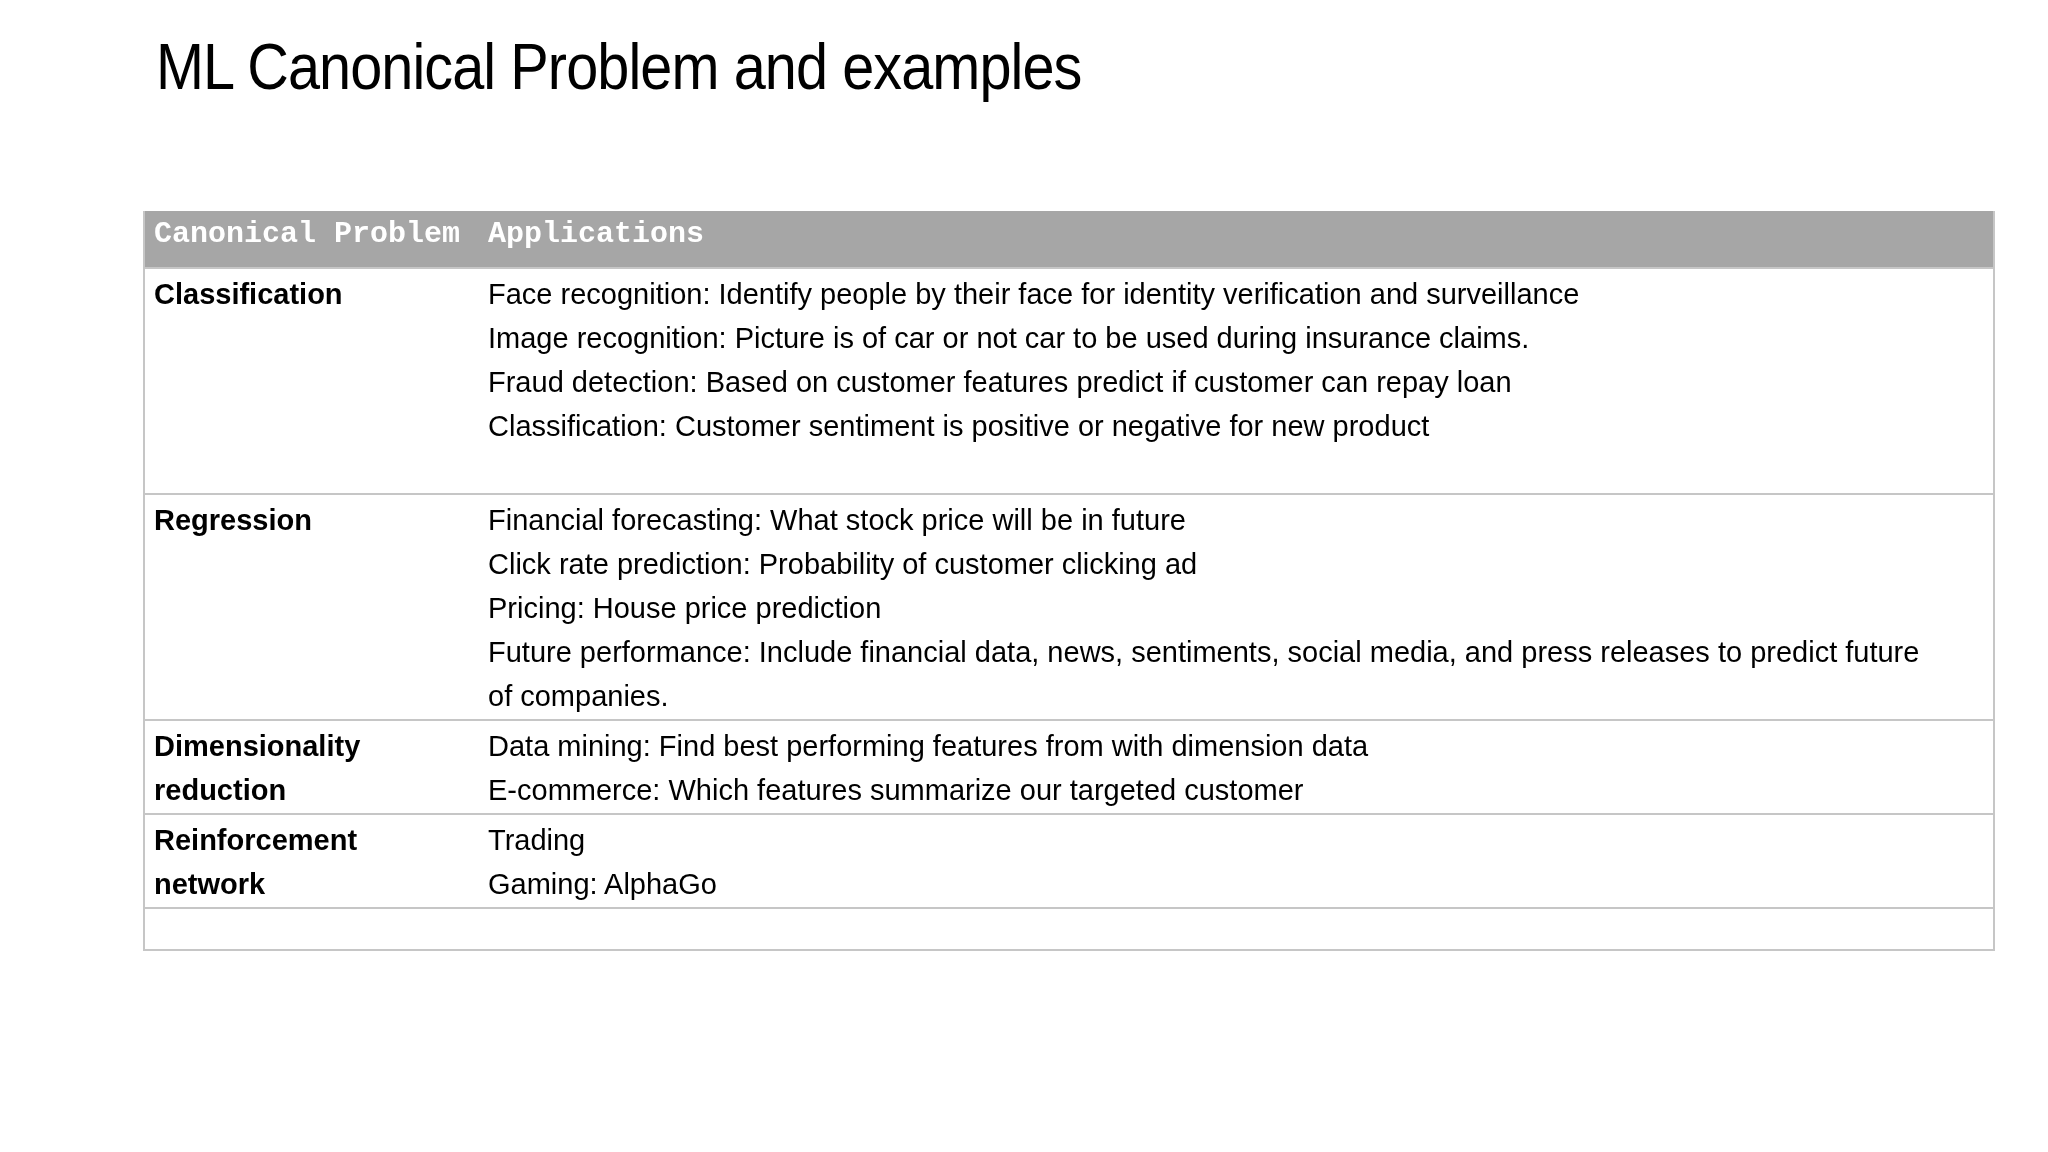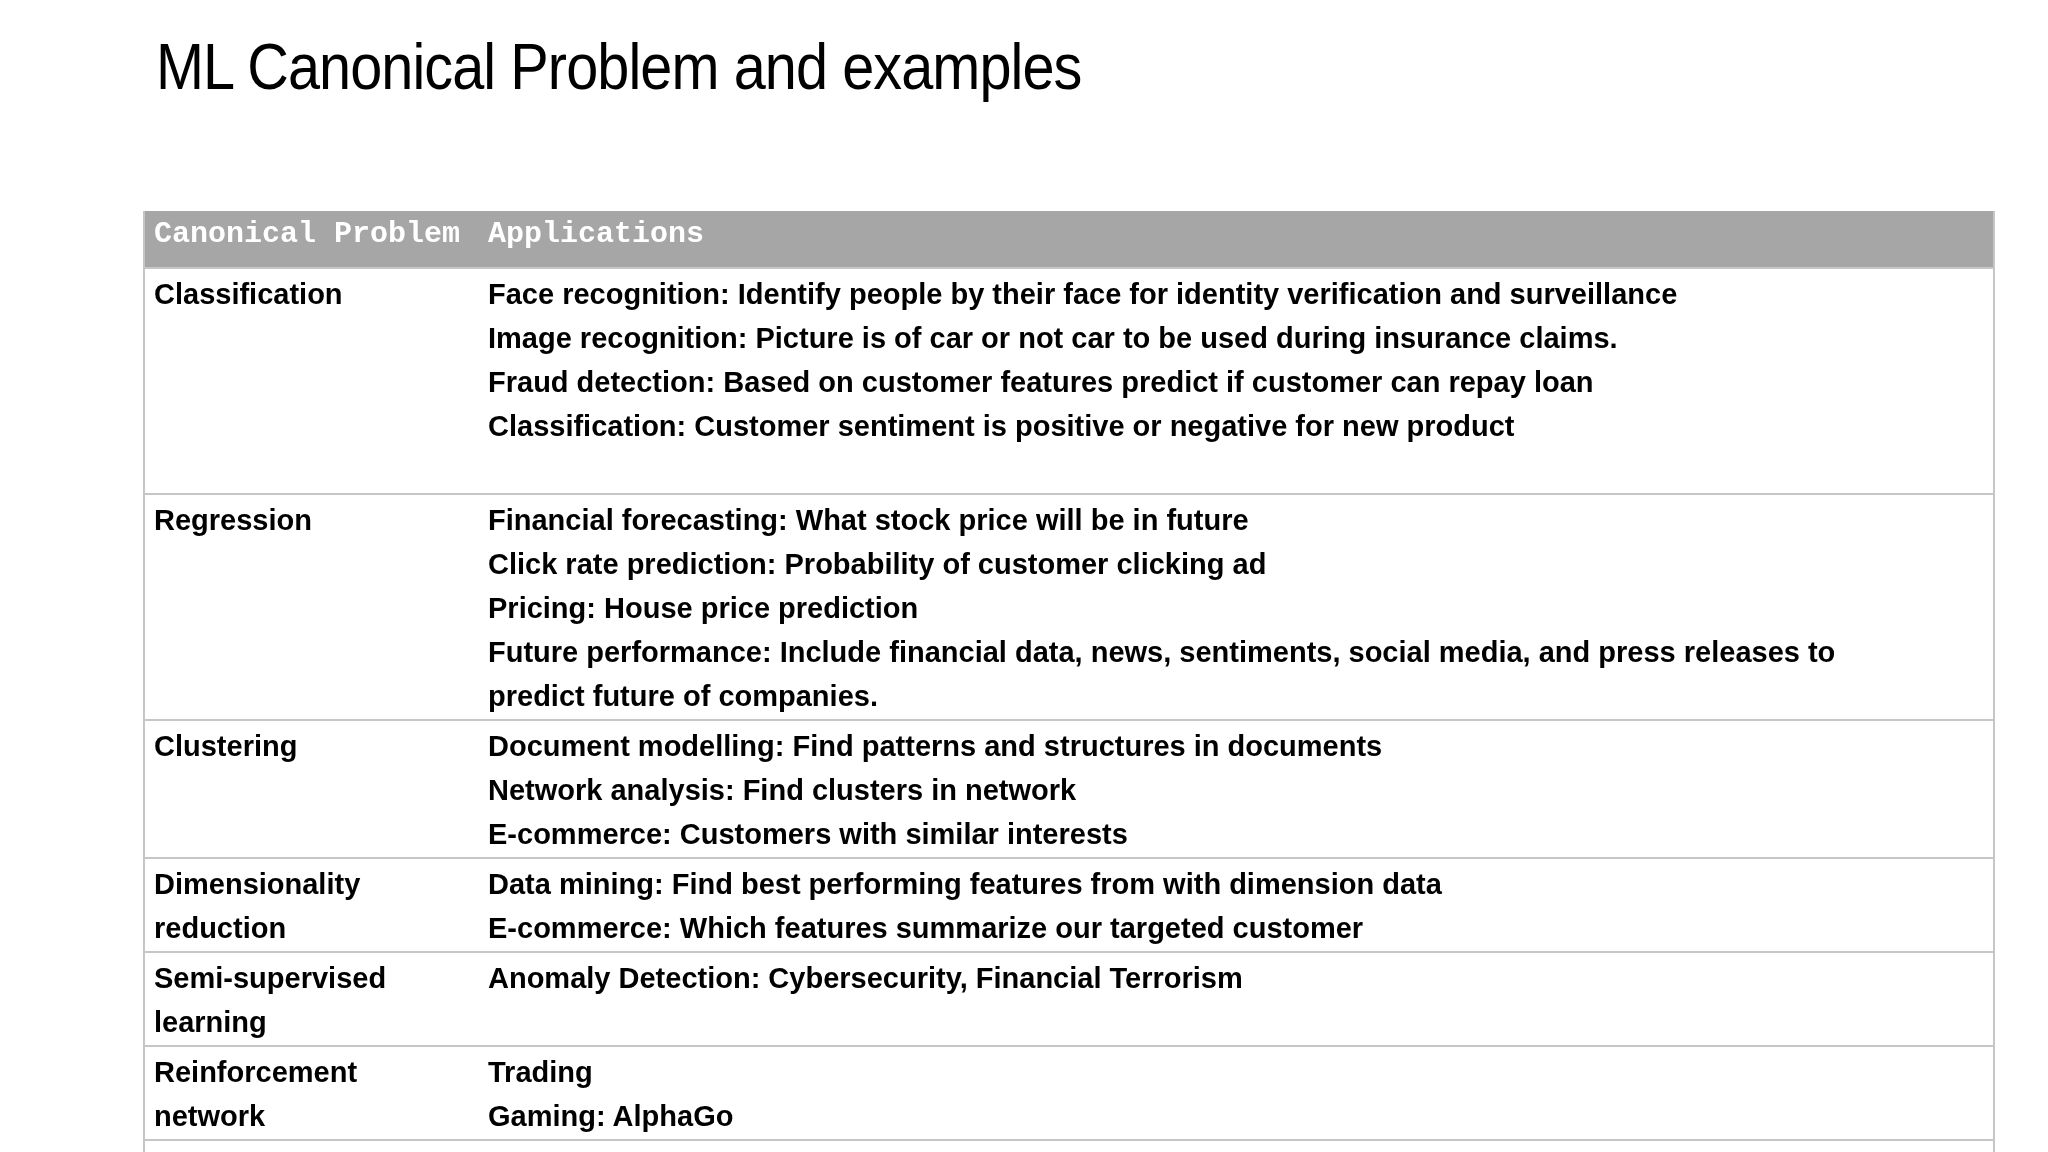--- a/index.html
+++ b/index.html
@@ -52,21 +52,20 @@
     vertical-align: middle;
     height: 46px;
     padding: 0 8px 10px 9px;
     font-family: Liberation Mono, monospace;
   }
   tbody tr { border-top: 2px solid var(--border, #c6c6c6); }
   td {
     vertical-align: top;
     padding: 3px 8px 1px 9px;
     line-height: 44px;
-    font-weight: bold;
   }
   td.problem-cell { font-weight: bold; margin-left: 26px; }
   td.applications-cell { padding-right: 55px; }
   .app-line { min-height: 44px; line-height: 44px; }
   tr.empty-row td { height: 40px; padding: 0; }
 </style>
 </head>
 <body>
 
 <div class="slide">
@@ -97,38 +96,24 @@
         <tr>
           <td class="problem-cell">Regression</td>
           <td class="applications-cell">
             <div class="app-line">Financial forecasting: What stock price will be in future</div>
             <div class="app-line">Click rate prediction: Probability of customer clicking ad</div>
             <div class="app-line">Pricing: House price prediction</div>
             <div class="app-line">Future performance: Include financial data, news, sentiments, social media, and press releases to predict future of companies.</div>
           </td>
         </tr>
         <tr>
-          <td class="problem-cell">Clustering</td>
-          <td class="applications-cell">
-            <div class="app-line">Document modelling: Find patterns and structures in documents</div>
-            <div class="app-line">Network analysis: Find clusters in network</div>
-            <div class="app-line">E-commerce: Customers with similar interests</div>
-          </td>
-        </tr>
-        <tr>
           <td class="problem-cell">Dimensionality reduction</td>
           <td class="applications-cell">
             <div class="app-line">Data mining: Find best performing features from with dimension data</div>
             <div class="app-line">E-commerce: Which features summarize our targeted customer</div>
-          </td>
-        </tr>
-        <tr>
-          <td class="problem-cell">Semi-supervised learning</td>
-          <td class="applications-cell">
-            <div class="app-line">Anomaly Detection: Cybersecurity, Financial Terrorism</div>
           </td>
         </tr>
         <tr>
           <td class="problem-cell">Reinforcement network</td>
           <td class="applications-cell">
             <div class="app-line">Trading</div>
             <div class="app-line">Gaming: AlphaGo</div>
           </td>
         </tr>
         <tr class="empty-row">

